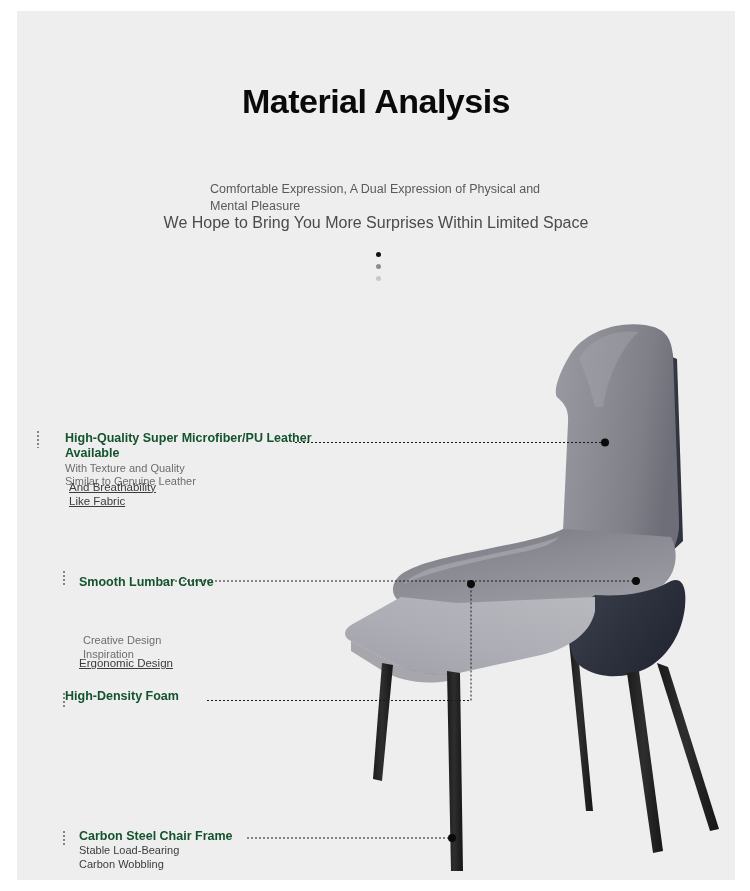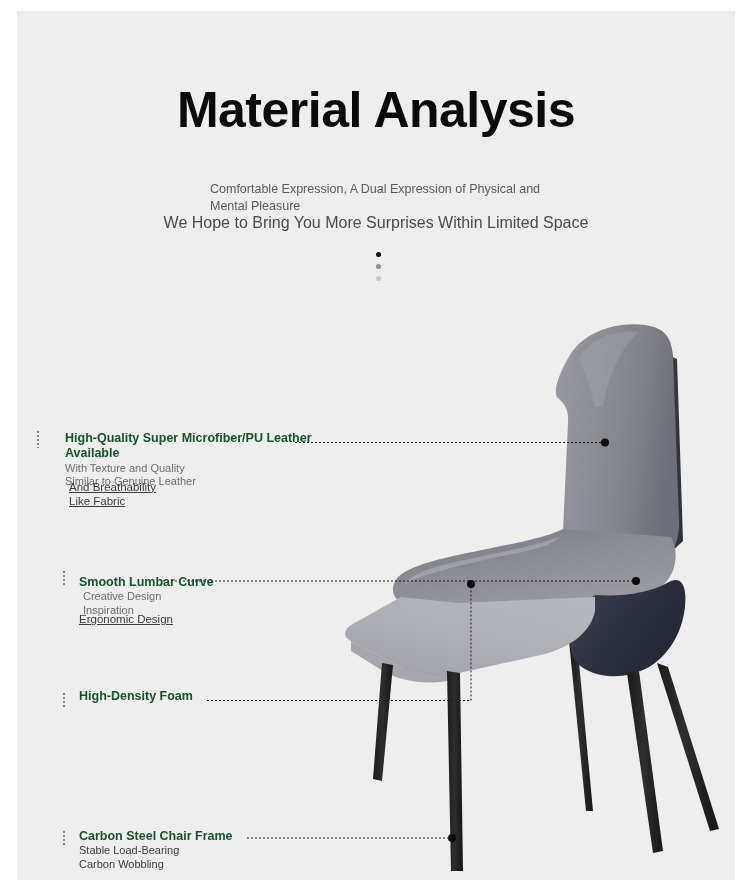--- a/index.html
+++ b/index.html
@@ -24,21 +24,21 @@
     overflow: hidden;
   }
 
   
   .page-title {
     position: absolute;
     left: 0;
     top: 72px;
     width: 718px;
     text-align: center;
-    font-size: 50px;
+    font-size: 34px;
     font-weight: bold;
     color: #0a0a0a;
     letter-spacing: -0.5px;
     line-height: 1.1;
   }
   .sub-a {
     position: absolute;
     left: 193px;
     top: 170px;
     width: 340px;
@@ -114,24 +114,24 @@
     text-decoration: underline;
   }
 
   .a1 { left: 48px;  top: 420px; width: 250px; }
   .a1 .sub-stack { margin-left: 0px; height: 36px; }
   .a1 .sub-stack .sub1 { padding-left: 0px; }
   .a1 .sub-stack .sub2 { top: 18px; padding-left: 4px; }
 
   .a2 { left: 62px;  top: 564px; width: 230px; }
   .a2 .sub-stack { height: 36px; }
-  .a2 .sub-stack .sub1 { padding-left: 4px; }
+  .a2 .sub-stack .sub1 { padding-left: 4px; margin-top: 44px; }
   .a2 .sub-stack .sub2 { top: 22px; padding-left: 0px; }
 
-  .a3 { left: 62px;  top: 678px; width: 230px; }
+  .a3 { left: 48px;  top: 678px; width: 230px; }
   .a3 .sub-stack { height: 36px; }
   .a3 .sub-stack .sub1 { padding-left: 0px; }
   .a3 .sub-stack .sub2 { top: 18px; padding-left: 0px; }
 
   .a4 { left: 62px;  top: 818px; width: 240px; }
   .a4 .sub-stack { height: 30px; }
   .a4 .sub-stack .sub1 { padding-left: 0px; color: #3c3c3c; }
 
   
   #leads {

